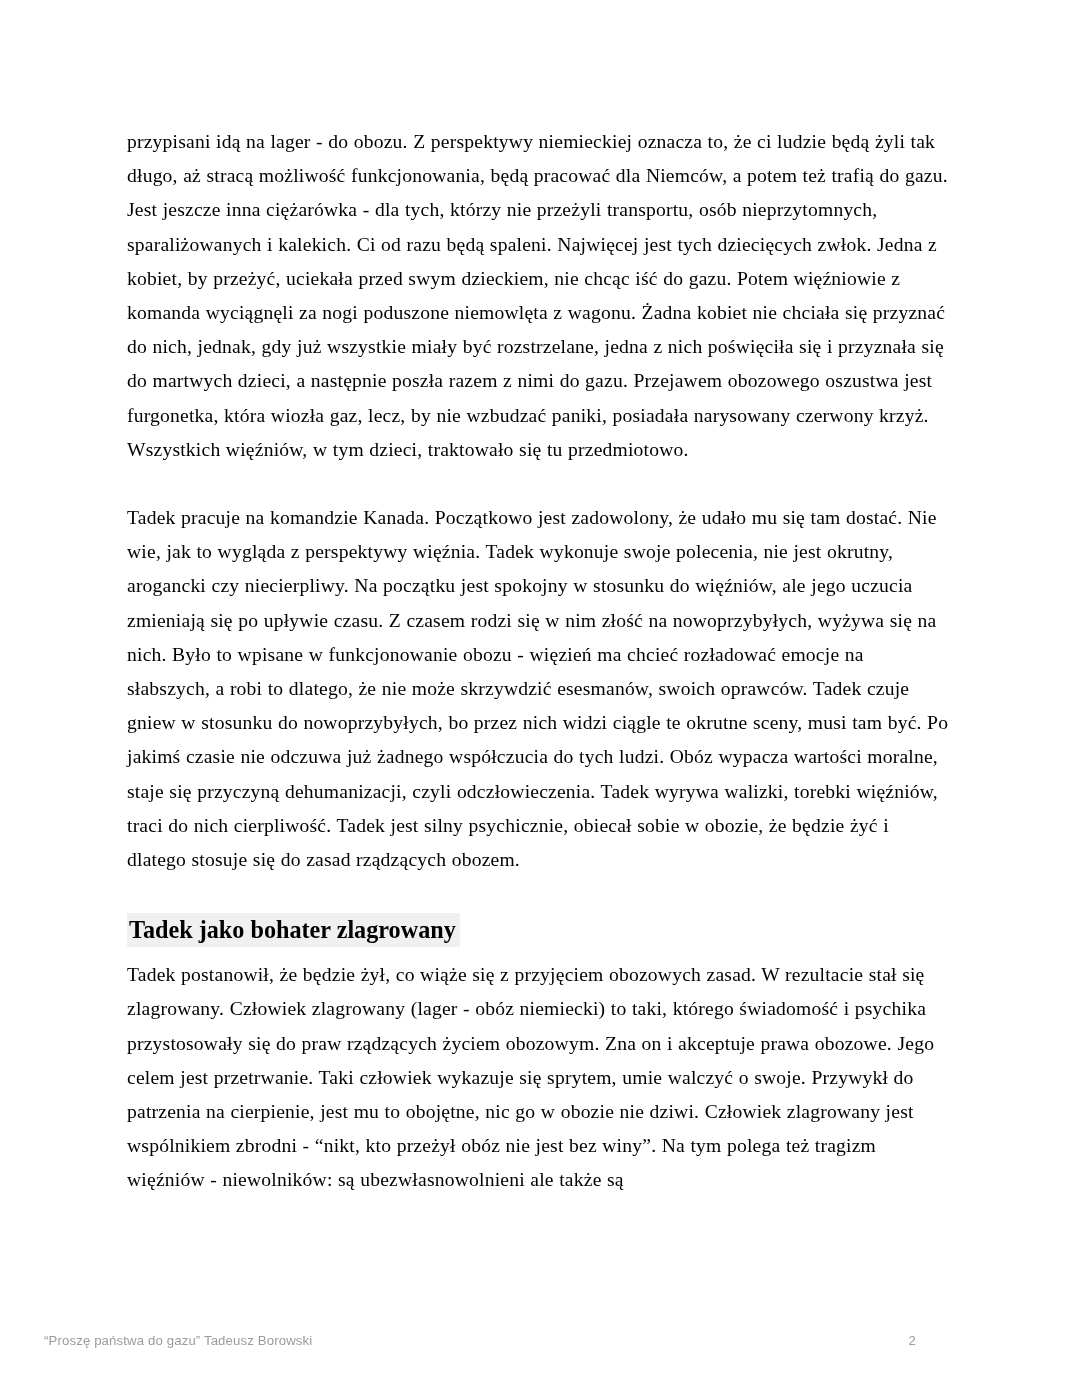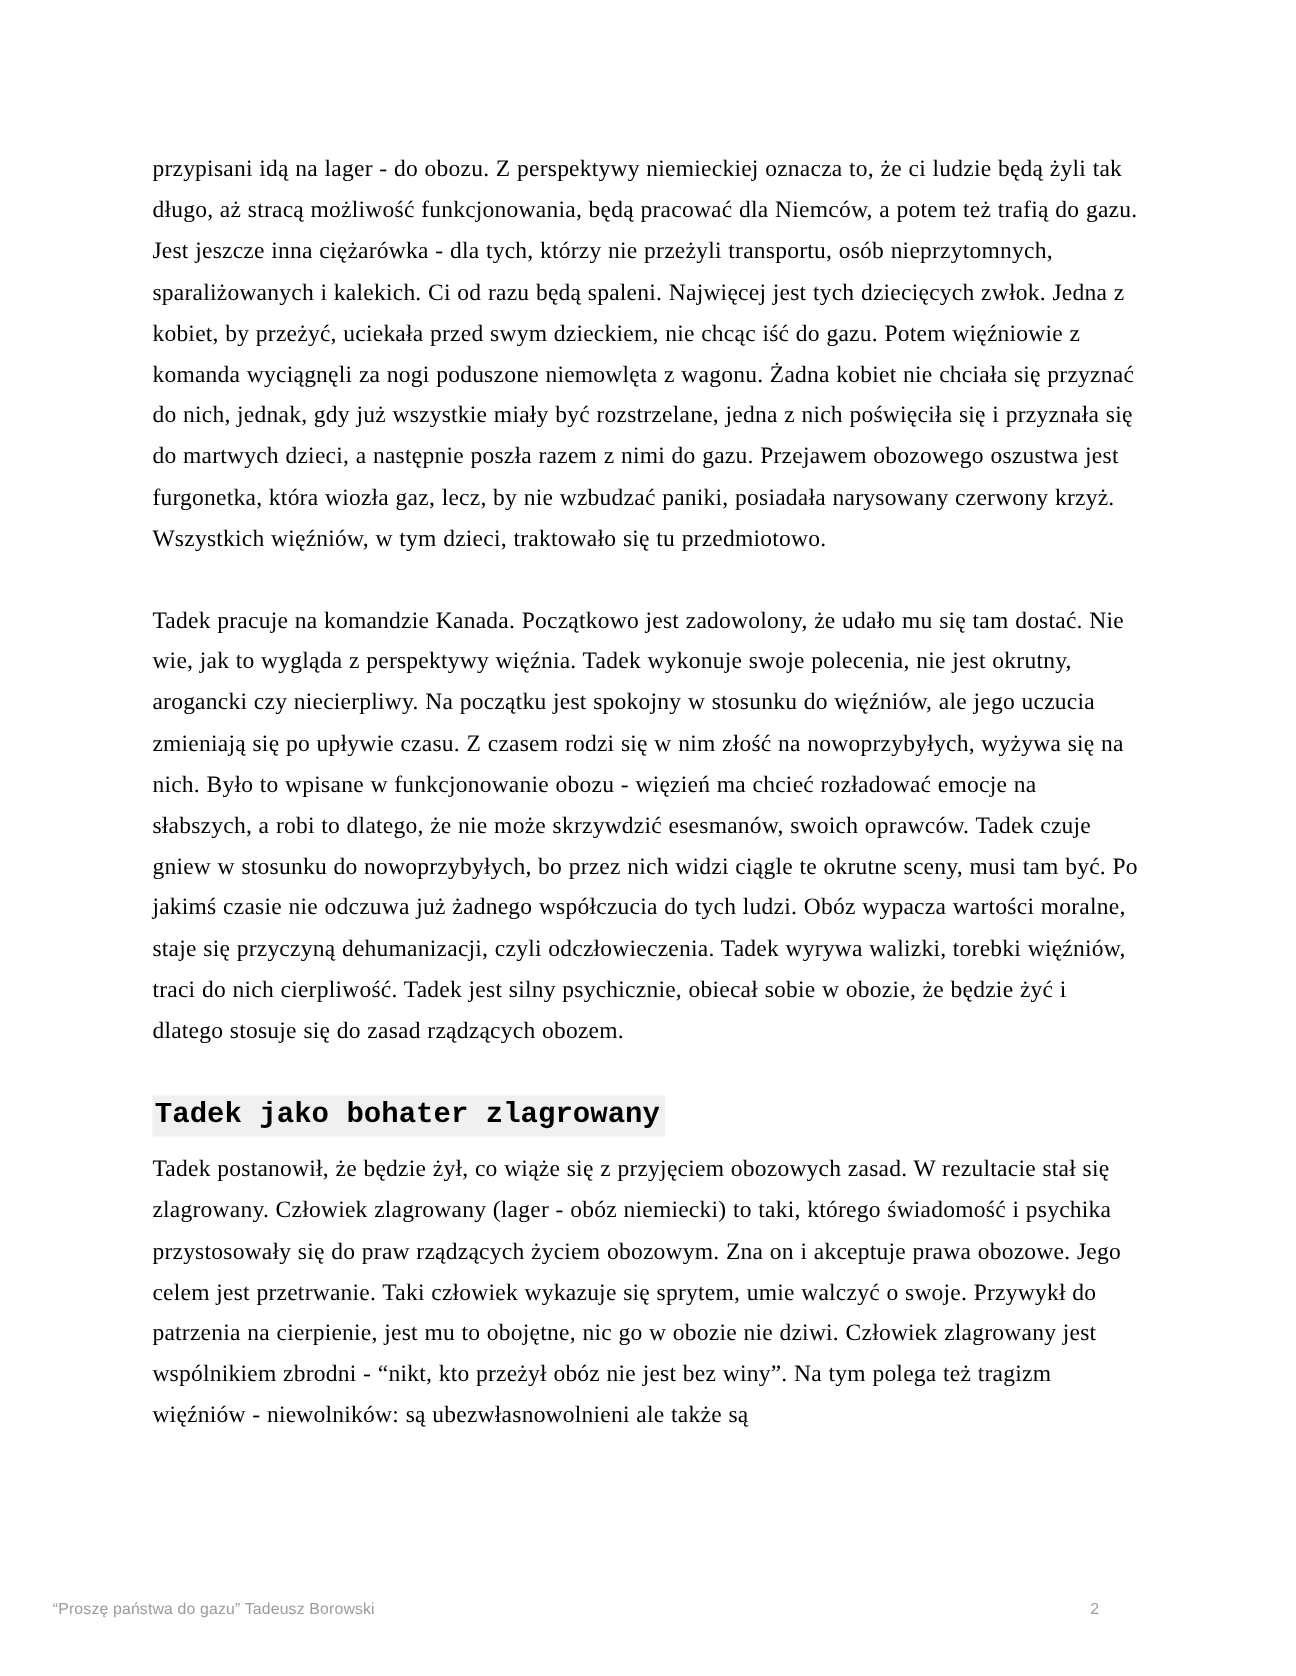--- a/index.html
+++ b/index.html
@@ -47,21 +47,21 @@
   }
   h2.section-head {
     display: inline;
     margin: 0;
     padding: 3px 4px 4px 2px;
     font-size: 24.2px;
     line-height: 34px;
     font-weight: bold;
     background: #f0f0f0;
     color: #000000;
-    font-family: Liberation Mono, monospace;
+    font-family: Liberation Serif, serif;
   }
   .footer {
     position: absolute;
     left: 44px;
     right: 44px;
     top: 1329px;
     height: 22px;
     display: flex;
     align-items: center;
     justify-content: space-between;

